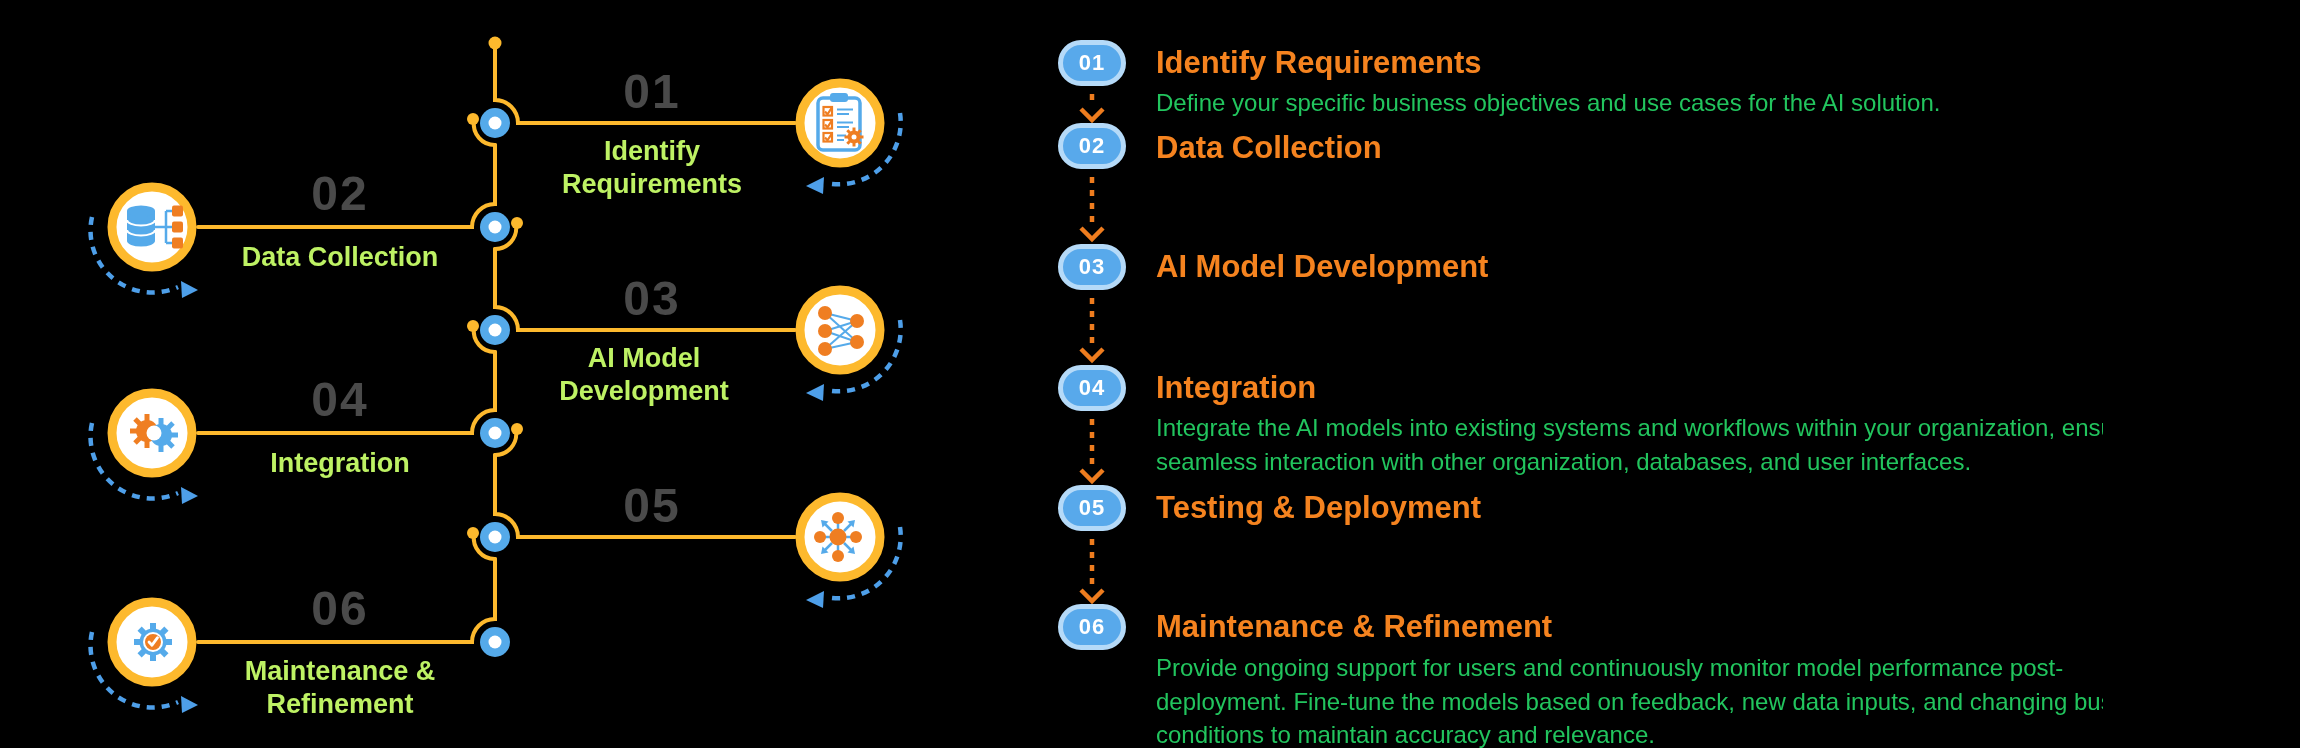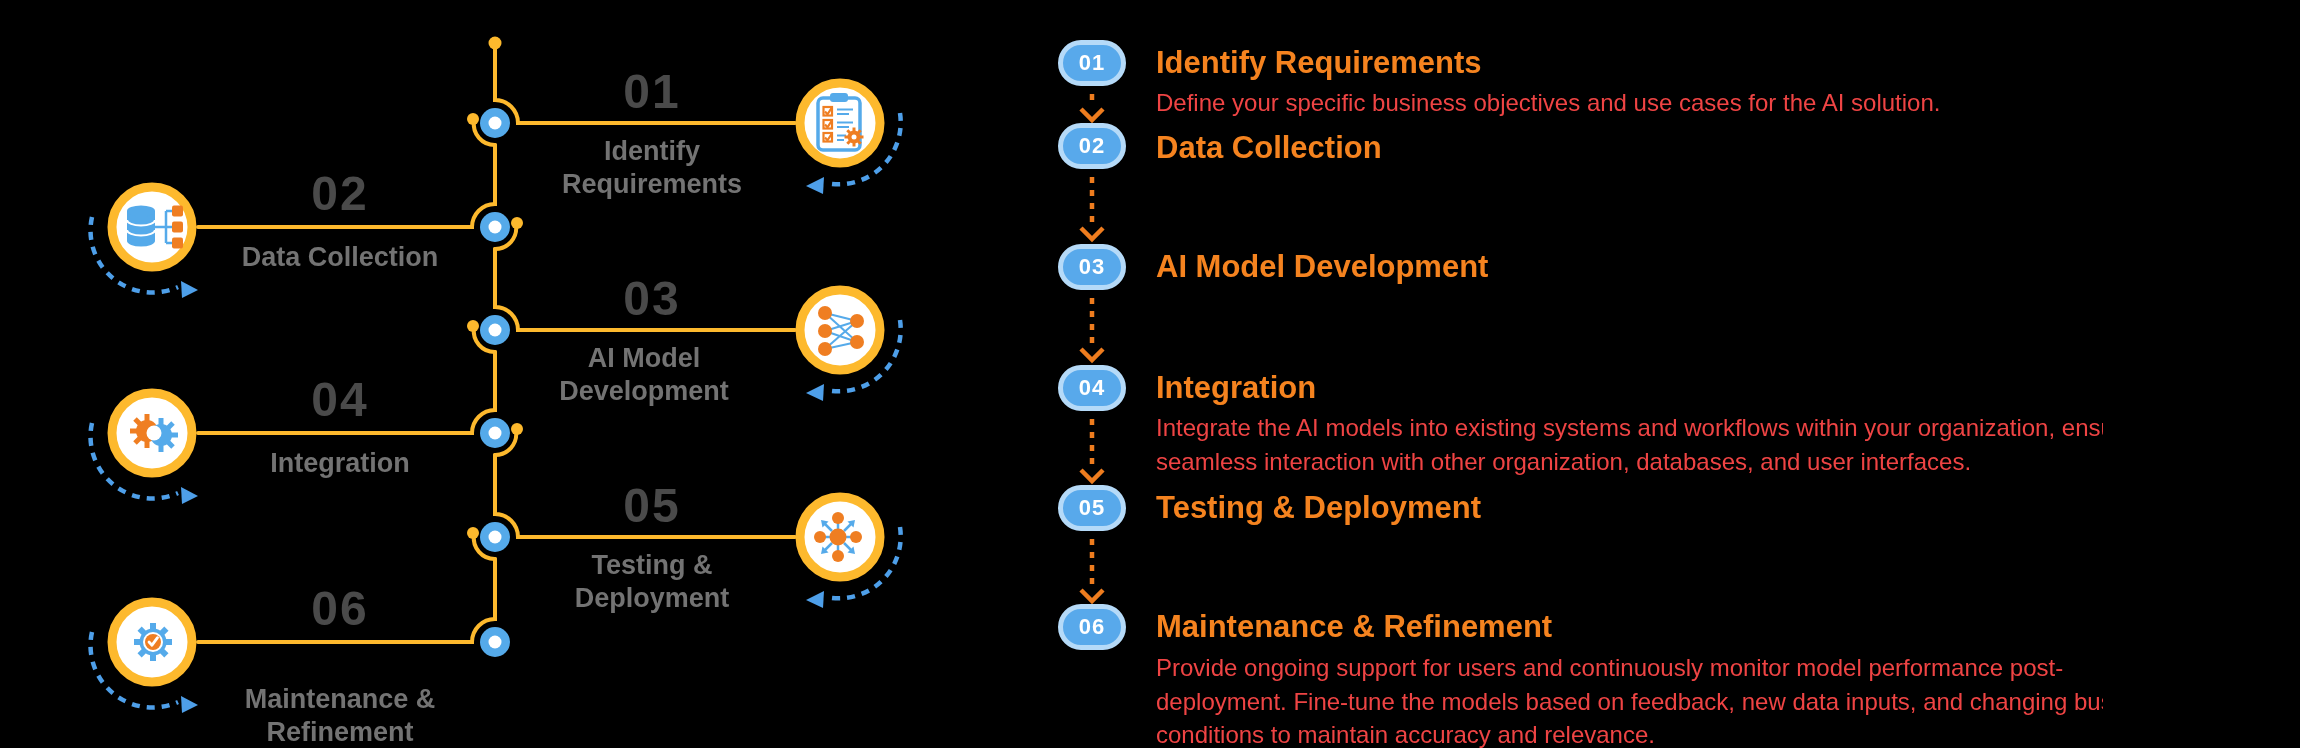--- a/index.html
+++ b/index.html
@@ -8,35 +8,35 @@
     font-family:"Liberation Sans","DejaVu Sans",sans-serif;
   }
   #diagram-svg{position:absolute;left:0;top:0;}
   .step-num{
     position:absolute;width:200px;text-align:center;
     font-size:48px;font-weight:bold;letter-spacing:2px;
     color:#4A4A4A;line-height:48px;
   }
   .step-label{
     position:absolute;width:340px;text-align:center;white-space:pre-line;
-    font-size:27px;font-weight:bold;color:#737373;line-height:33px;
+    font-size:27px;font-weight:bold;color:#bef264;line-height:33px;
   }
   .badge{
     position:absolute;left:1058px;width:68px;height:46px;box-sizing:border-box;
     background:#58A9EB;border:5px solid #B5DAF8;border-radius:23px;
     display:flex;align-items:center;justify-content:center;
     color:#fff;font-size:22px;font-weight:bold;letter-spacing:1px;
   }
   .panel-title{
     position:absolute;left:1156px;
     font-size:31px;font-weight:bold;color:#F5831F;line-height:36px;white-space:nowrap;
   }
   .panel-desc{
     position:absolute;left:1156px;width:1145px;white-space:pre-line;
-    font-size:24px;color:#ef4444;line-height:33.5px;
+    font-size:24px;color:#22c55e;line-height:33.5px;
   }
 </style>
 </head>
 <body>
 
 <div id="stage">
 
   <svg id="diagram-svg" width="2300" height="748" viewBox="0 0 2300 748">
 
     <g stroke="#FDB92D" stroke-width="4" fill="none" stroke-linecap="round">
@@ -268,25 +268,23 @@
   <div class="step-label" style="left:170px;top:241px">Data Collection</div>
 
   <div class="step-num" style="left:552px;top:275px">03</div>
   <div class="step-label" style="left:474px;top:342px">AI Model
 Development</div>
 
   <div class="step-num" style="left:240px;top:376px">04</div>
   <div class="step-label" style="left:170px;top:447px">Integration</div>
 
   <div class="step-num" style="left:552px;top:482px">05</div>
-  <div class="step-label" style="left:482px;top:549px">Testing &amp;
-Deployment</div>
 
   <div class="step-num" style="left:240px;top:585px">06</div>
-  <div class="step-label" style="left:170px;top:683px">Maintenance &amp;
+  <div class="step-label" style="left:170px;top:655px">Maintenance &amp;
 Refinement</div>
 
   <div class="badge" style="top:40px">
       <span>01</span>
     </div>
   <div class="panel-title" style="top:45px">Identify Requirements</div>
   <div class="panel-desc" style="top:86px">Define your specific business objectives and use cases for the AI solution.</div>
 
   <div class="badge" style="top:123px">
       <span>02</span>

